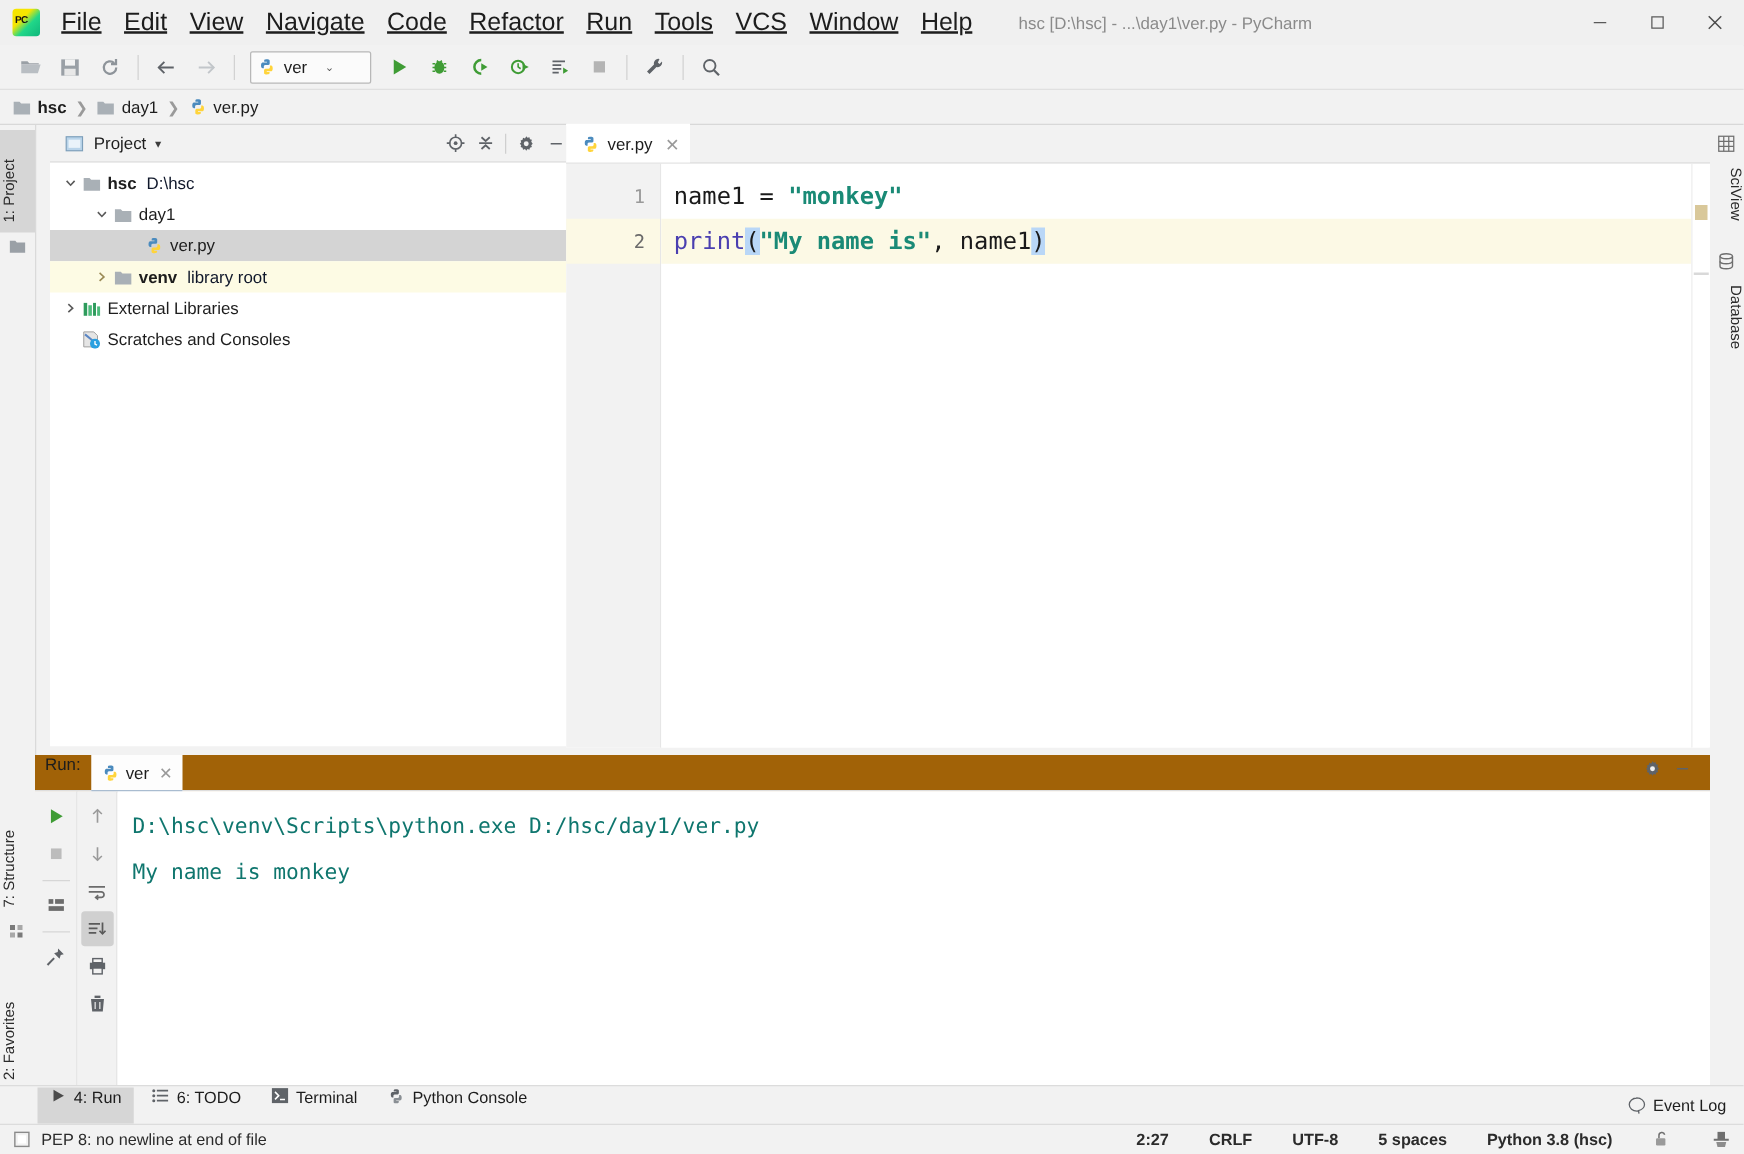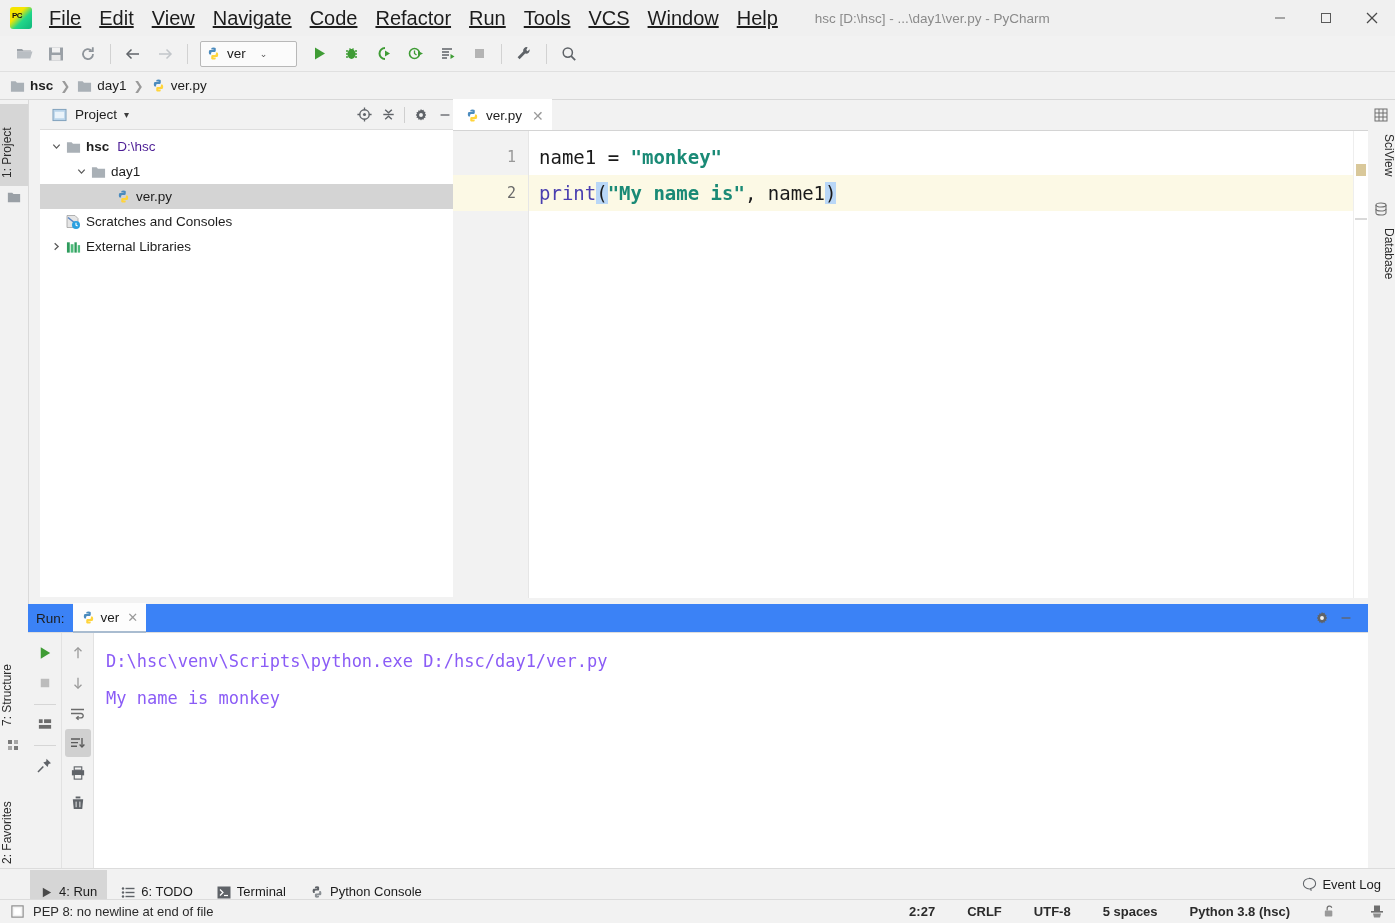--- a/index.html
+++ b/index.html
@@ -124,21 +124,21 @@
   }
   .tree-row.selected { background: #d4d4d4; }
   .tree-row.vcs-yellow { background: #fdfbe4; }
   .arrow {
     width: 16px; display: inline-flex; align-items: center; justify-content: center;
     color: #5a5a5a; font-size: 10px; flex: none;
   }
   .node-ico { width: 18px; display:inline-flex; align-items:center; justify-content:center; flex:none; margin-right:4px;}
   .node-label { }
   .node-label.bold { font-weight: bold; }
-  .node-sub { color: #4c1d95; margin-left: 8px; }
+  .node-sub { color: #0f172a; margin-left: 8px; }
 
   
   .editor-area {
     position: absolute; left: 453px; top: 100px; width: 915px; height: 497px;
     background: #f2f2f2;
   }
   .tabbar {
     height: 30px; background: #f2f2f2; display: flex; align-items: flex-end;
     border-bottom: 1px solid #d4d4d4;
   }
@@ -173,21 +173,21 @@
   .marker-warn { position:absolute; right:2px; top:33px; width:10px; height:12px; background:#d9c89a; }
   .marker-line { position:absolute; right:1px; top:87px; width:12px; height:2px; background:#d9d9d9; }
   .editor-hsep { height: 10px; background: #f2f2f2; }
 
   
   .run-panel {
     position: absolute; left: 28px; top: 604px; width: 1340px; height: 264px;
     background: #ffffff;
   }
   .run-head {
-    height: 29px; background: #3b82f6; display: flex; align-items: center;
+    height: 29px; background: #a16207; display: flex; 
     padding-left: 8px; box-sizing: border-box; border-bottom: 1px solid #dedede;
   }
   .run-head .lbl { font-size: 13.5px; margin-right: 8px; }
   .run-tab {
     display:flex; align-items:center; height: 28px; padding: 0 8px;
     background: #fdfdfd; border-bottom: 2px solid #a9bcd0; cursor: default;
     font-size: 13.5px;
   }
   .run-tab .close { margin-left: 8px; color: #9a9a9a; font-size: 13px; }
   .run-head .spacer { flex: 1; }
@@ -203,33 +203,33 @@
     border-right: 1px solid #e2e2e2; flex: none;
   }
   .rt-btn {
     width: 26px; height: 28px; display: flex; align-items: center;
     justify-content: center; margin-bottom: 2px; border-radius: 3px; cursor: default;
   }
   .rt-btn.on { background: #d0d0d0; }
   .rt-sep { width: 22px; height: 1px; background: #d6d6d6; margin: 5px 0; }
   .console {
     flex: 1; background: #ffffff; padding: 10px 0 0 12px;
-    font-family: "DejaVu Sans Mono", monospace; font-size: 17px; color: #8b5cf6;
+    font-family: "DejaVu Sans Mono", monospace; font-size: 17px; color: #0f766e;
     box-sizing: border-box; overflow: hidden;
   }
   .console .cl { height: 37px; line-height: 37px; white-space: pre; }
 
   
   .bottom-tabs {
     position: absolute; left: 0; top: 868px; width: 1395px; height: 31px;
     background: #f2f2f2; border-top: 1px solid #dcdcdc;
     display: flex; align-items: center; padding-left: 30px; box-sizing: border-box;
   }
   .btab {
-    display: flex; align-items: flex-end; height: 29px; padding: 0 10px;
+    display: flex; align-items: flex-start; height: 29px; padding: 0 10px;
     font-size: 13px; cursor: default; margin-right: 4px;
   }
   .btab.active { background: #d6d6d6; }
   .btab .ic { margin-right: 6px; display: inline-flex; }
   .bottom-tabs .spacer { flex: 1; }
   .eventlog { display:flex; align-items:center; font-size:13px; padding-right:14px; cursor:default;text-align:center;}
 
   
   .statusbar {
     position: absolute; left: 0; top: 899px; width: 1395px; height: 24px;
@@ -517,49 +517,63 @@
         <span class="arrow"></span>
         <span class="node-ico">
           <svg width="15" height="15" viewBox="0 0 16 16">
             <path d="M8 1.5c-2.4 0-2.3 1-2.3 1v1.2h2.4v.5H4.6s-1.6-.2-1.6 2.4 1.4 2.5 1.4 2.5h1V7.8s-.1-1.4 1.3-1.4h2.4s1.3 0 1.3-1.3V2.8s.2-1.3-2.4-1.3z" fill="#4b8bbe"></path>
             <path d="M8 14.5c2.4 0 2.3-1 2.3-1v-1.2H7.9v-.5h3.5s1.6.2 1.6-2.4-1.4-2.5-1.4-2.5h-1v1.3s.1 1.4-1.3 1.4H6.9s-1.3 0-1.3 1.3v2.3s-.2 1.3 2.4 1.3z" fill="#ffd43b"></path>
           </svg>
         </span>
         <span class="node-label">ver.py</span>
       </div>
 
+      <div class="tree-row vcs-yellow" style="padding-left:33px;">
+        <span class="arrow">
+          <svg width="11" height="11" viewBox="0 0 12 12">
+              <path d="M4 2.5 7.8 6 4 9.5" fill="none" stroke="#9a8a55" stroke-width="1.4"></path>
+            </svg>
+        </span>
+        <span class="node-ico">
+          <svg width="15" height="14" viewBox="0 0 16 14">
+              <path d="M1 2h5l1.4 1.6H15V13H1z" fill="#a9b0b6"></path>
+            </svg>
+        </span>
+        <span class="node-label bold">venv</span>
+        <span class="node-sub">library root</span>
+      </div>
+
+      <div class="tree-row" style="padding-left:8px;">
+        <span class="arrow">
+          <svg width="11" height="11" viewBox="0 0 12 12">
+              <path d="M4 2.5 7.8 6 4 9.5" fill="none" stroke="#5a5a5a" stroke-width="1.4"></path>
+            </svg>
+        </span>
+        <span class="node-ico">
+          <svg width="15" height="14" viewBox="0 0 16 14">
+            <rect x="1" y="2" width="3" height="11" fill="#2e9b5c"></rect>
+            <rect x="5" y="4" width="3" height="9" fill="#4dbb7b"></rect>
+            <rect x="9" y="2" width="2.5" height="11" fill="#2e9b5c"></rect>
+            <rect x="12.5" y="5" width="2.5" height="8" fill="#4dbb7b"></rect>
+          </svg>
+        </span>
+        <span class="node-label">External Libraries</span>
+      </div>
 
       <div class="tree-row" style="padding-left:8px;">
         <span class="arrow"></span>
         <span class="node-ico">
           <svg width="16" height="15" viewBox="0 0 16 15">
             <path d="M2 1.5h8l3 3v9H2z" fill="#e5e5e5" stroke="#a0a0a0" stroke-width=".8"></path>
             <path d="M3 3.5 11 10" stroke="#5a86c4" stroke-width="1.6"></path>
             <circle cx="11" cy="11" r="4" fill="#2ba0e0"></circle>
             <path d="M11 8.8v2.4l1.6.9" fill="none" stroke="#fff" stroke-width="1.1"></path>
           </svg>
         </span>
         <span class="node-label">Scratches and Consoles</span>
-      </div>
-
-      <div class="tree-row" style="padding-left:8px;">
-        <span class="arrow">
-          <svg width="11" height="11" viewBox="0 0 12 12">
-              <path d="M4 2.5 7.8 6 4 9.5" fill="none" stroke="#5a5a5a" stroke-width="1.4"></path>
-            </svg>
-        </span>
-        <span class="node-ico">
-          <svg width="15" height="14" viewBox="0 0 16 14">
-            <rect x="1" y="2" width="3" height="11" fill="#2e9b5c"></rect>
-            <rect x="5" y="4" width="3" height="9" fill="#4dbb7b"></rect>
-            <rect x="9" y="2" width="2.5" height="11" fill="#2e9b5c"></rect>
-            <rect x="12.5" y="5" width="2.5" height="8" fill="#4dbb7b"></rect>
-          </svg>
-        </span>
-        <span class="node-label">External Libraries</span>
       </div>
     </div>
   </div>
 
   <div class="editor-area">
     <div class="tabbar">
       <div class="etab">
         <svg width="15" height="15" viewBox="0 0 16 16" style="margin-right:6px;">
           <path d="M8 1.5c-2.4 0-2.3 1-2.3 1v1.2h2.4v.5H4.6s-1.6-.2-1.6 2.4 1.4 2.5 1.4 2.5h1V7.8s-.1-1.4 1.3-1.4h2.4s1.3 0 1.3-1.3V2.8s.2-1.3-2.4-1.3z" fill="#4b8bbe"></path>
           <path d="M8 14.5c2.4 0 2.3-1 2.3-1v-1.2H7.9v-.5h3.5s1.6.2 1.6-2.4-1.4-2.5-1.4-2.5h-1v1.3s.1 1.4-1.3 1.4H6.9s-1.3 0-1.3 1.3v2.3s-.2 1.3 2.4 1.3z" fill="#ffd43b"></path>

